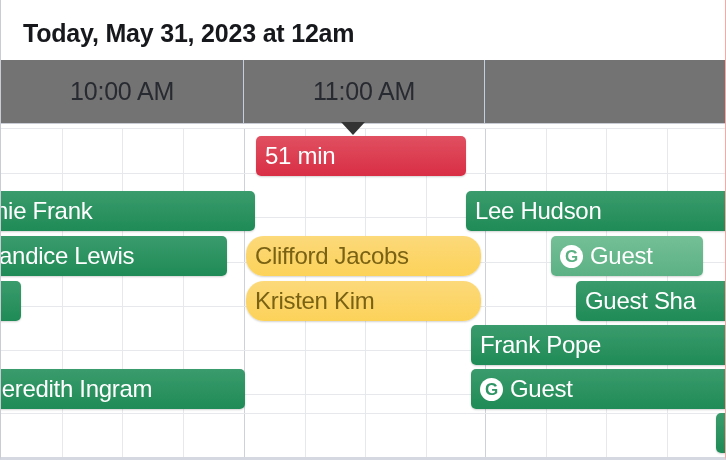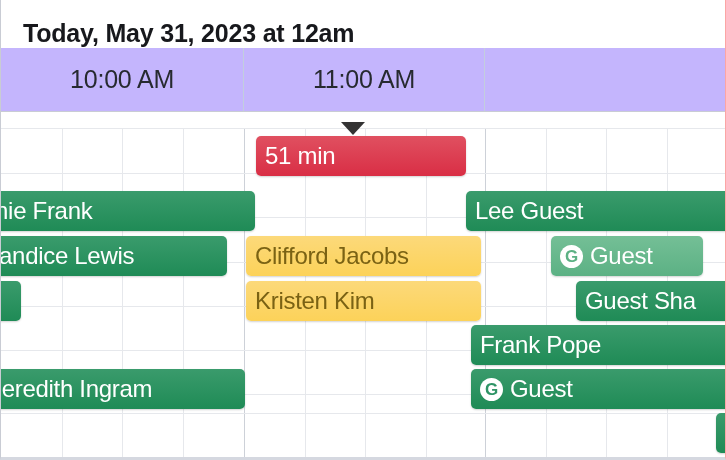--- a/index.html
+++ b/index.html
@@ -28,23 +28,23 @@
   }
   #header-title {
     position: absolute; left: 22px; top: 19px;
     font-size: 25px; font-weight: bold;
     color: #17181c; letter-spacing: -0.2px;
     white-space: nowrap;
   }
 
   
   #timeaxis {
-    position: absolute; left: 0; top: 48px;
+    position: absolute; left: 0; top: 60px;
     width: 726px; height: 64px;
-    background: #c4b5fd;
+    background: #737373;
     border-bottom: 1px solid #c9ccd4;
   }
   .hourcell {
     position: absolute; top: 0; height: 63px;
     border-right: 1px solid #c3cede;
     display: flex; align-items: center; justify-content: center;
   }
   .hourcell.last { border-right: none; }
   .hourlabel {
     font-size: 25px; color: #272a30;
@@ -83,20 +83,21 @@
     background: linear-gradient(180deg,#3a9b6c 0%, #1f8b56 100%);
     color: #ffffff;
   }
   .chip.green-light {
     background: linear-gradient(180deg,#74bf96 0%, #5cb184 100%);
     color: #ffffff;
   }
   .chip.yellow {
     background: linear-gradient(180deg,#fcd97a 0%, #fcd259 100%);
     color: #7a6214;
+    border-radius: 18px;
   }
   .chip.red {
     background: linear-gradient(180deg,#e05060 0%, #d92e45 100%);
     color: #ffffff;
   }
   .guest-icon {
     width: 23px; height: 23px;
     border-radius: 50%;
     background: #ffffff;
     color: #2f9466;
@@ -176,21 +177,21 @@
 
   <div id="tooltip-arrow"></div>
 
 <div class="chip red" style="left: 255px; top: 136px; width: 210px; height: 40px;">
       <span>51 min</span>
     </div>
     <div class="chip green" style="left: -28px; top: 191px; width: 282px; height: 40px;">
       <span>nnie Frank</span>
     </div>
     <div class="chip green" style="left: 465px; top: 191px; width: 289px; height: 40px;">
-      <span>Lee Guest</span>
+      <span>Lee Hudson</span>
     </div>
     <div class="chip green" style="left: -28px; top: 236px; width: 254px; height: 40px;">
       <span>Candice Lewis</span>
     </div>
     <div class="chip yellow" style="left: 245px; top: 236px; width: 235px; height: 40px;">
       <span>Clifford Jacobs</span>
     </div>
     <div class="chip green-light" style="left: 550px; top: 236px; width: 152px; height: 40px;">
       <span class="guest-icon">G</span>
       <span>Guest</span>

